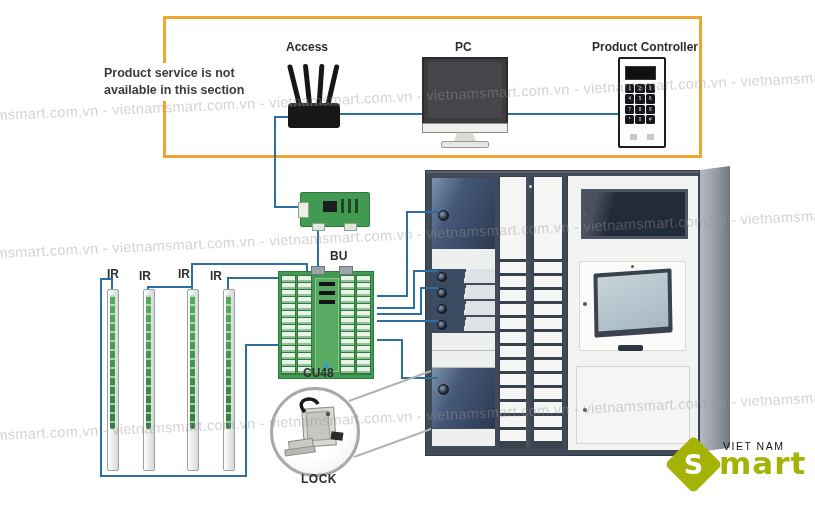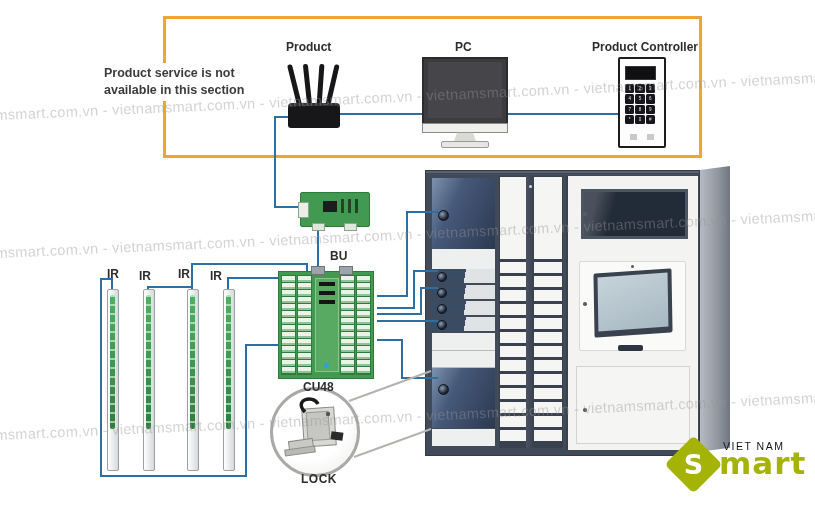--- a/index.html
+++ b/index.html
@@ -206,21 +206,21 @@
     <path class="callout" d="M354,457 L431,429"></path>
   </svg>
 
   <div class="router">
     <span class="ant" style="left:4px;transform:rotate(-14deg);"></span>
     <span class="ant" style="left:17px;transform:rotate(-6deg);"></span>
     <span class="ant" style="left:30px;transform:rotate(4deg);"></span>
     <span class="ant" style="left:42px;transform:rotate(13deg);"></span>
     <span class="body"></span>
   </div>
-  <div class="lbl" style="left:286px;top:40px;">Product</div>
+  <div class="lbl" style="left:286px;top:40px;">Access</div>
 
   <div class="pc">
     <span class="bezel"></span>
     <span class="screen"></span>
     <span class="chin"></span>
     <span class="neck"></span>
     <span class="base"></span>
   </div>
   <div class="lbl" style="left:455px;top:40px;">PC</div>
 
@@ -258,21 +258,21 @@
     <span class="tcol c1"></span>
     <span class="tcol c2"></span>
     <span class="tcol c3"></span>
     <span class="tcol c4"></span>
     <span class="mid"></span>
     <span class="chips"></span>
     <span class="led"></span>
     <span class="nub n1"></span>
     <span class="nub n2"></span>
   </div>
-  <div class="lbl" style="left:303px;top:380px;">CU48</div>
+  <div class="lbl" style="left:303px;top:366px;">CU48</div>
 
   <div class="ir-tube" style="left:107px;">
       <span class="strip"></span>
     </div>
   <div class="ir-tube" style="left:143px;">
       <span class="strip"></span>
     </div>
   <div class="ir-tube" style="left:187px;">
       <span class="strip"></span>
     </div>

